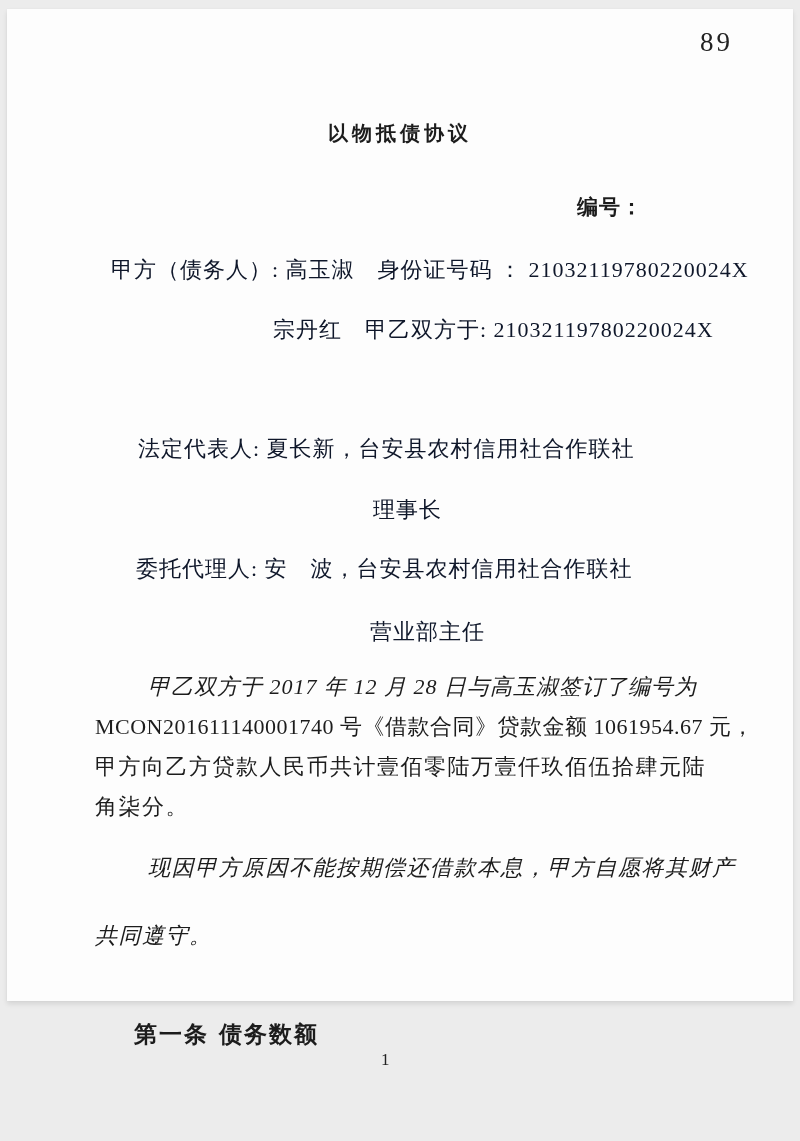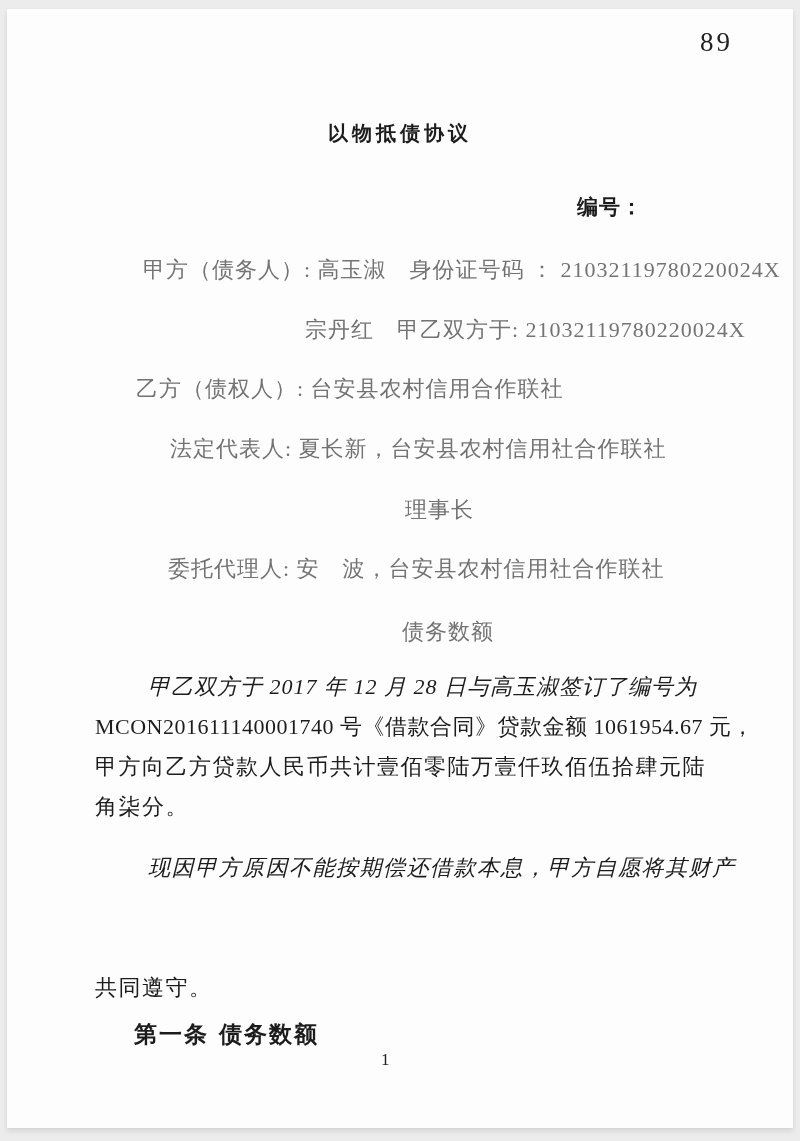--- a/index.html
+++ b/index.html
@@ -14,21 +14,21 @@
   .scan-wrap {
     position: relative;
     width: 800px;
     height: 1141px;
   }
   .page {
     position: absolute;
     left: 7px;
     top: 9px;
     width: 786px;
-    height: 1119px;
+    height: 992px;
     background: #fdfdfd;
     box-shadow: 0 3px 5px rgba(0,0,0,0.10), 0 0 1px rgba(0,0,0,0.06);
     color: #1c1c1c;
   }
   .abs { position: absolute; white-space: nowrap; }
   .hei {
     font-family: "DejaVu Sans", "Liberation Sans", sans-serif;
     font-weight: bold;
   }
   .corner-num {
@@ -47,22 +47,21 @@
     position: absolute;
   }
   .number-label {
     left: 570px; top: 184px;
     font-size: 21px;
     letter-spacing: 1px;
   }
   .pline {
     font-size: 22px;
     letter-spacing: 1px;
-    color: #737373;
-    margin-left: 32px;
+    color: #0f172a;
   }
   .pl-0 { left: 104px; top: 246px; }
   .pl-1 { left: 266px; top: 306px; }
   .pl-2 { left: 97px;  top: 365px; }
   .pl-3 { left: 131px; top: 425px; }
   .pl-4 { left: 366px; top: 486px; }
   .pl-5 { left: 129px; top: 545px; }
   .pl-6 { left: 363px; top: 608px; }
   .bline {
     left: 88px;
@@ -72,21 +71,21 @@
     color: #1c1c1c;
   }
   .indent { padding-left: 53px; font-style: italic; }
   .b1-0 { top: 663px; }
   .b1-1 { top: 703px; letter-spacing: 0.5px; }
   .b1-2 { top: 743px; letter-spacing: 1.5px; }
   .b1-3 { top: 783px; letter-spacing: 1.5px; }
   .b2-0 { top: 844px; letter-spacing: 1.5px; }
   .b2-1 { top: 884px; letter-spacing: 1.5px; }
   .b2-2 { top: 924px; letter-spacing: 1.5px; }
-  .b2-3 { top: 964px; letter-spacing: 1.5px; }
+  .b2-3 { top: 912px; letter-spacing: 1.5px; font-style: italic; }
   .section-heading {
     left: 127px; top: 1010px;
     font-size: 23px;
     letter-spacing: 2px;
   }
   .footer-num {
     left: 374px; top: 1041px;
     font-size: 17px;
     color: #222;
   }
@@ -98,25 +97,24 @@
   <div class="page">
 
     <div class="abs corner-num">89</div>
 
     <div class="doc-title hei">以物抵债协议</div>
 
     <div class="abs number-label hei">编号：</div>
 
     <div class="abs pline pl-0">甲方（债务人）: 高玉淑　身份证号码 ： 21032119780220024X</div>
     <div class="abs pline pl-1">宗丹红　甲乙双方于: 21032119780220024X</div>
-    <div class="abs pline pl-2">乙方（债权人）: 台安县农村信用合作联社</div>
     <div class="abs pline pl-3">法定代表人: 夏长新，台安县农村信用社合作联社</div>
     <div class="abs pline pl-4">理事长</div>
     <div class="abs pline pl-5">委托代理人: 安　波，台安县农村信用社合作联社</div>
-    <div class="abs pline pl-6">债务数额</div>
+    <div class="abs pline pl-6">营业部主任</div>
 
     <div class="abs bline b1-0 indent">甲乙双方于 2017 年 12 月 28 日与高玉淑签订了编号为</div>
     <div class="abs bline b1-1">MCON201611140001740 号《借款合同》贷款金额 1061954.67 元，</div>
     <div class="abs bline b1-2">甲方向乙方贷款人民币共计壹佰零陆万壹仟玖佰伍拾肆元陆</div>
     <div class="abs bline b1-3">角柒分。</div>
 
     <div class="abs bline b2-0 indent">现因甲方原因不能按期偿还借款本息，甲方自愿将其财产</div>
     <div class="abs bline b2-3">共同遵守。</div>
 
     <div class="abs section-heading hei">第一条 债务数额</div>

